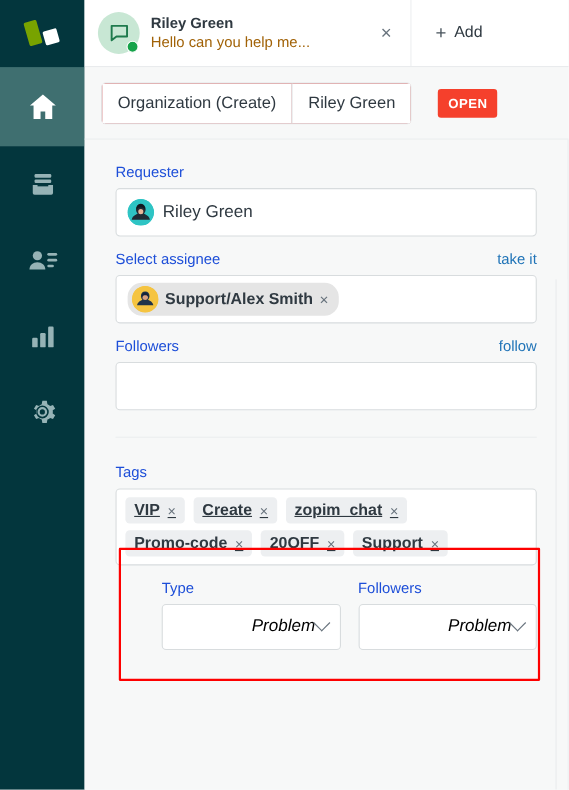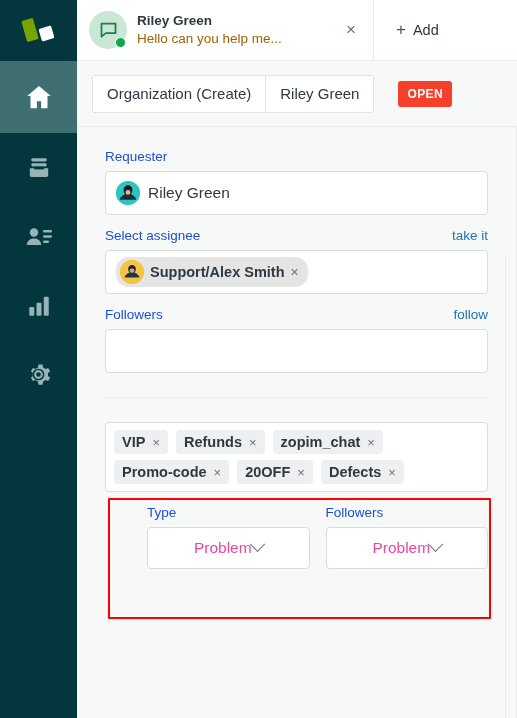--- a/index.html
+++ b/index.html
@@ -297,20 +297,21 @@
     align-items: center;
     gap: 7px;
     background: #edeff1;
     border-radius: 4px;
     padding: 4px 8px;
     font-size: 14.5px;
     font-weight: bold;
     color: #2f3941;
     white-space: nowrap;
     cursor: pointer;
+    text-decoration: underline;
   }
   .tag .x {
     font-size: 13px;
     font-weight: normal;
     color: #68737d;
   }
 
   
   .annot {
     position: absolute;
@@ -332,25 +333,26 @@
   }
   .col { flex: 1 1 0; min-width: 0; }
 
   .select {
     background: #ffffff;
     border: 1px solid #d8dcde;
     border-radius: 4px;
     height: 42px;
     display: flex;
     align-items: center;
-    justify-content: center;
+    justify-content: flex-end;
     padding: 0 11px;
     font-size: 15.5px;
-    color: #ec4899;
-    cursor: pointer;
+    color: #000000;
+    cursor: pointer;
+    font-style: italic;
   }
   .chev {
     width: 11px;
     height: 11px;
     border-right: 1.6px solid #68737d;
     border-bottom: 1.6px solid #68737d;
     transform: rotate(45deg) translate(-3px,-3px);
     flex: 0 0 auto;
   }
 
@@ -516,43 +518,46 @@
             <span></span>
           </div>
         </div>
 
         <div class="divider"></div>
       </div>
 
       <div class="section lower">
 
         <div class="field">
+          <div class="field-head">
+            <span class="label">Tags</span>
+          </div>
           <div class="tags-box">
             <span class="tag">
               <span>VIP</span>
               <span class="x">×</span>
             </span>
             <span class="tag">
-              <span>Refunds</span>
+              <span>Create</span>
               <span class="x">×</span>
             </span>
             <span class="tag">
               <span>zopim_chat</span>
               <span class="x">×</span>
             </span>
             <span class="tag">
               <span>Promo-code</span>
               <span class="x">×</span>
             </span>
             <span class="tag">
               <span>20OFF</span>
               <span class="x">×</span>
             </span>
             <span class="tag">
-              <span>Defects</span>
+              <span>Support</span>
               <span class="x">×</span>
             </span>
           </div>
         </div>
 
         <div class="two-col">
           <div class="col">
             <div class="field-head">
               <span class="label">Type</span>
             </div>

